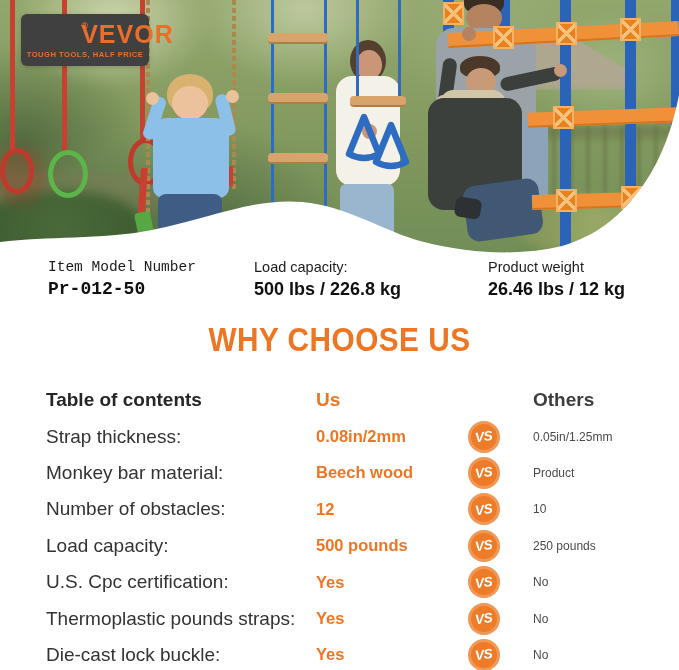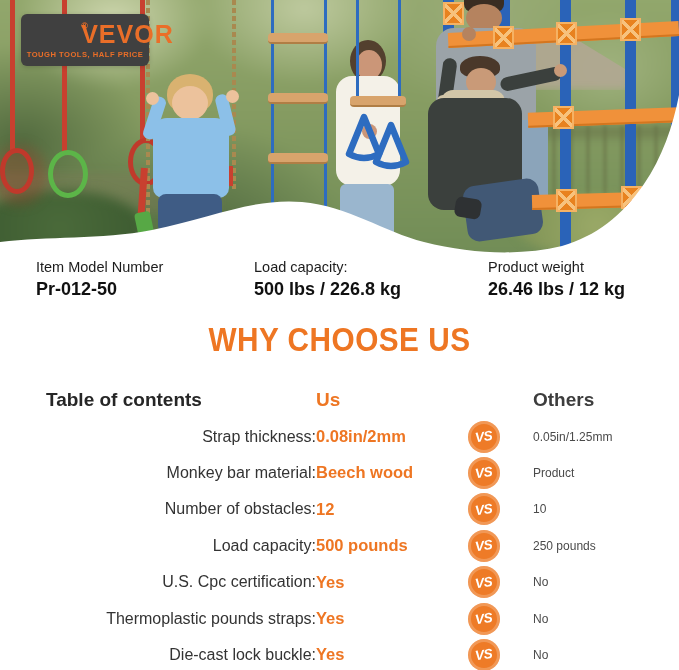--- a/index.html
+++ b/index.html
@@ -52,33 +52,33 @@
         align-items:center;justify-content:center;}
   .logo .brand{color:#EA6E28;font-weight:800;font-size:25px;letter-spacing:1px;line-height:1;position:static;}
   .logo .reg{font-size:9px;vertical-align:top;position:static;}
   .logo .tagline{color:#EA6E28;font-weight:700;font-size:7.6px;letter-spacing:.5px;margin-top:3px;
                  position:static;}
 
   
   .spec{position:absolute;top:259px;}
   .spec .lbl{font-size:14.5px;color:#1c1c1c;}
   .spec .val{font-size:18px;font-weight:700;color:#101010;margin-top:4px;}
-  .spec1{left:36px;} .spec2{left:254px;} .spec3{left:488px;}
+  .spec1{left:48px;font-family:Liberation Mono, monospace;} .spec2{left:254px;} .spec3{left:488px;}
 
   
   .section-title{position:absolute;left:0;top:322px;width:679px;text-align:center;
     font-size:31px;font-weight:800;color:#EE7623;letter-spacing:.5px;transform:scale(.96,1.06);}
 
   
   .cmp{position:absolute;left:46px;top:382px;right:10px;display:grid;
        grid-template-columns:270px 142px 52px 1fr;grid-auto-rows:36.4px;align-items:center;}
   .h-feature{font-size:19px;font-weight:700;color:#262626;}
   .h-us{font-size:19px;font-weight:700;color:#EE7623;}
   .h-others{font-size:19px;font-weight:700;color:#3d3d3d;padding-left:23px;}
-  .c-feature{font-size:16px;color:#333;text-align:right;}
+  .c-feature{font-size:19px;color:#333;}
   .c-us{font-size:16.5px;font-weight:700;color:#EE7623;}
   .c-vs{display:flex;justify-content:center;}
   .c-others{font-size:12px;color:#4a4a4a;padding-left:23px;}
   .vs-badge{width:32px;height:32px;border-radius:50%;background:#EE7B27;display:flex;
     align-items:center;justify-content:center;box-shadow:inset 0 0 0 3px rgba(255,255,255,.22);}
   .vs-badge span{color:#fff;font-style:italic;font-weight:800;font-size:13.5px;
     transform:rotate(-8deg);letter-spacing:-.5px;}
 </style>
 </head>
 <body>

